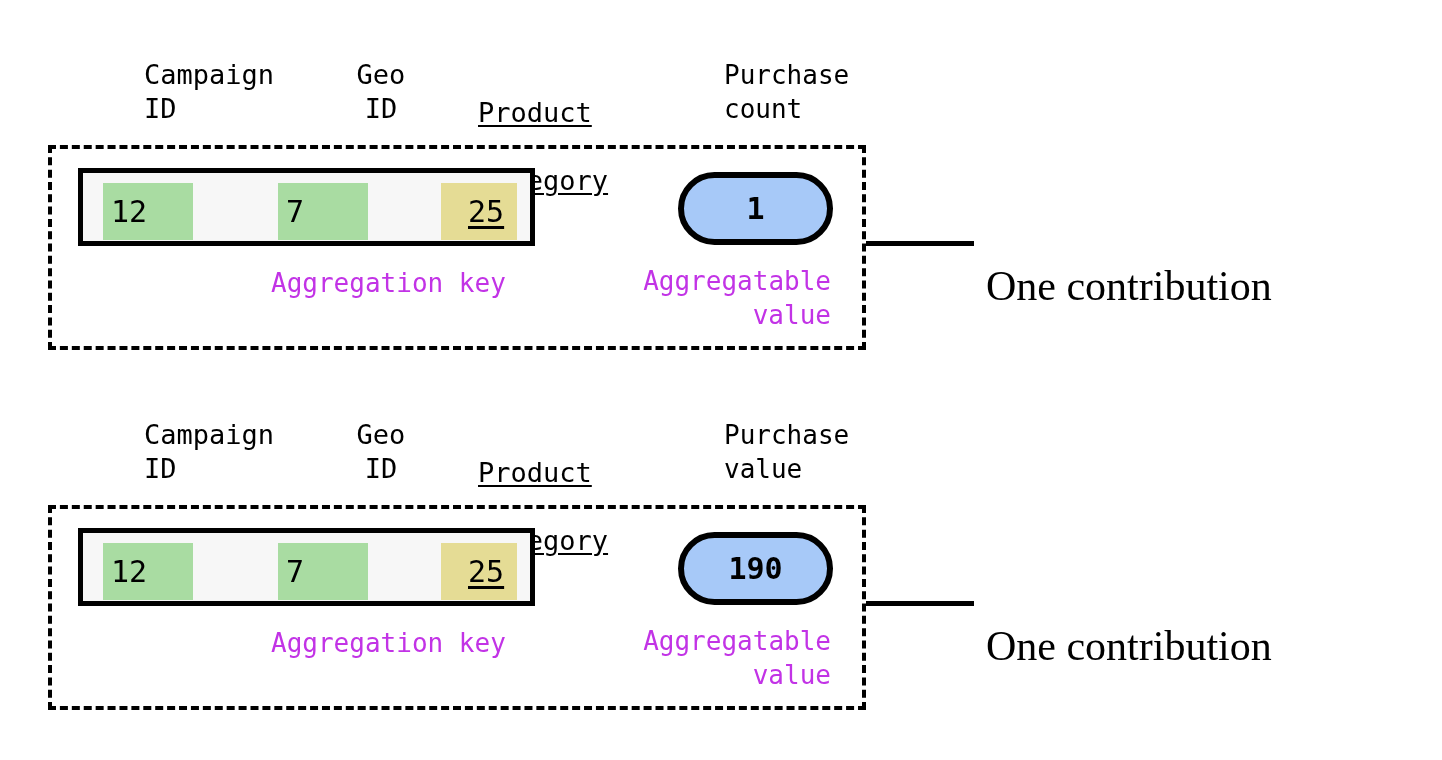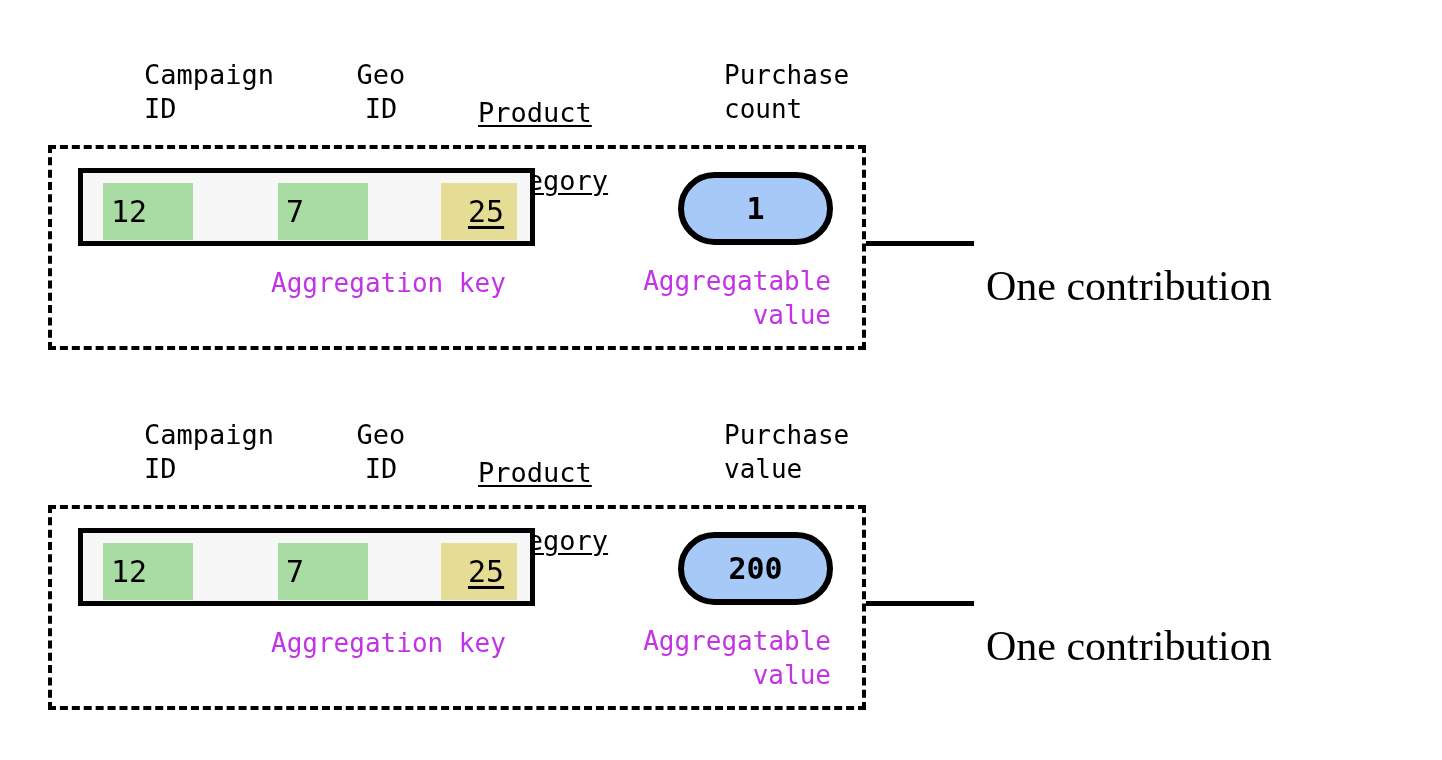--- a/index.html
+++ b/index.html
@@ -227,21 +227,21 @@
       </div>
       <div class="key-cell cell-geo">
         <span>7</span>
       </div>
       <div class="key-cell cell-product">
         <span>25</span>
       </div>
     </div>
 
     <div class="value-pill">
-      <span>200</span>
+      <span>190</span>
     </div>
 
     <div class="purple-label lbl-key">Aggregation key</div>
     <div class="purple-label lbl-value">Aggregatable
 value</div>
 
     <div class="callout-line"></div>
     <div class="callout-text">One contribution</div>
   </div>
 

